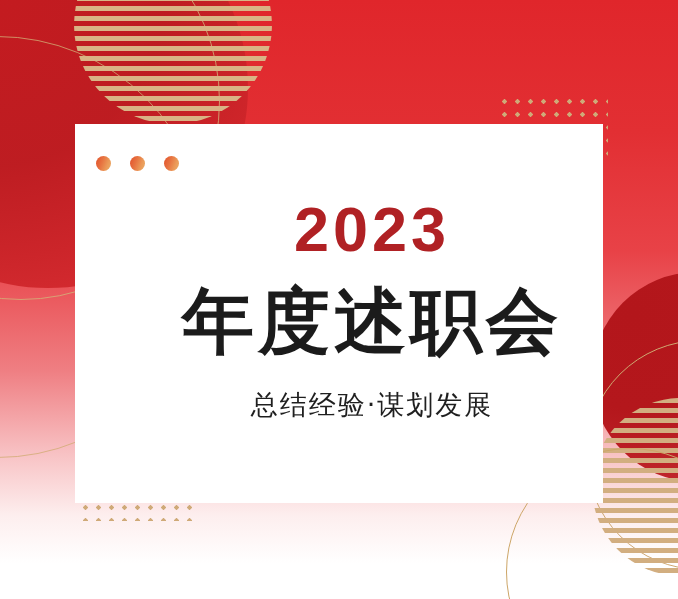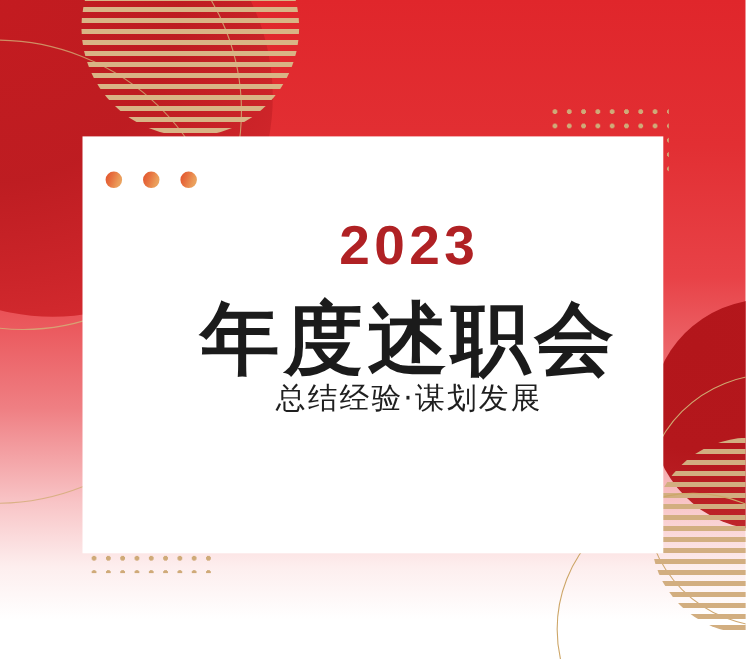--- a/index.html
+++ b/index.html
@@ -162,37 +162,38 @@
 
   .card-body {
     position: absolute;
     left: 0;
     right: 0;
     top: 74px;
     text-align: center;
   }
   .year {
     color: #b02124;
-    font-size: 50px;
+    font-size: 63px;
     font-weight: 700;
     letter-spacing: 4px;
     line-height: 1;
     margin-left: 66px;
   }
   .headline {
     margin-top: 22px;
     margin-left: 66px;
     color: #1b1b1b;
     font-size: 72px;
     font-weight: 700;
     letter-spacing: 4px;
     line-height: 1.08;
     font-family: "DejaVu Sans", "Liberation Sans", sans-serif;
   }
   .subline {
+    margin-top: 29px;
     margin-left: 66px;
     color: #1f1f1f;
     font-size: 27px;
     font-weight: 400;
     letter-spacing: 2px;
     line-height: 1.1;
     font-family: "DejaVu Sans", "Liberation Sans", sans-serif;
   }
 </style>
 </head>

